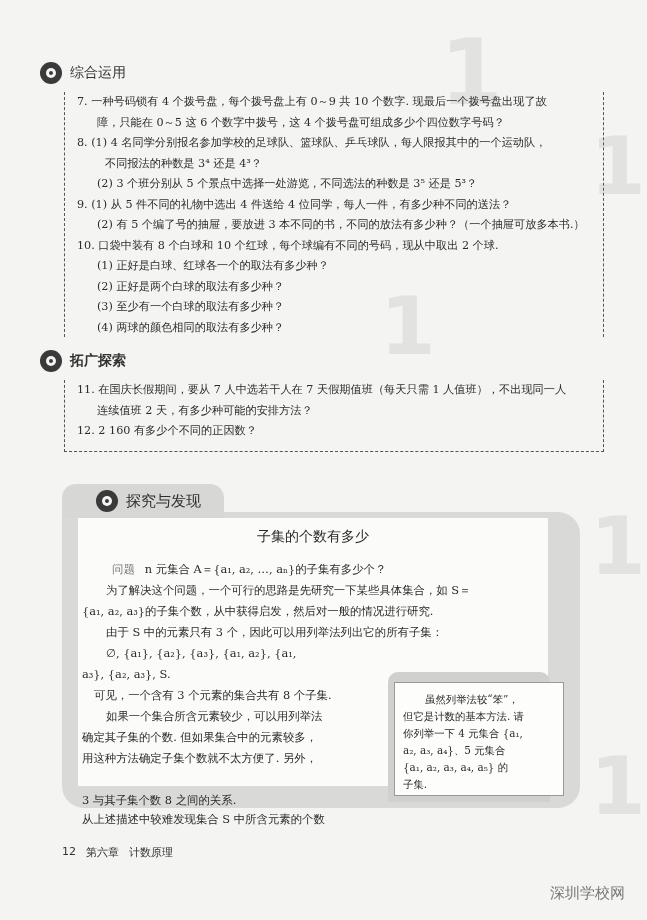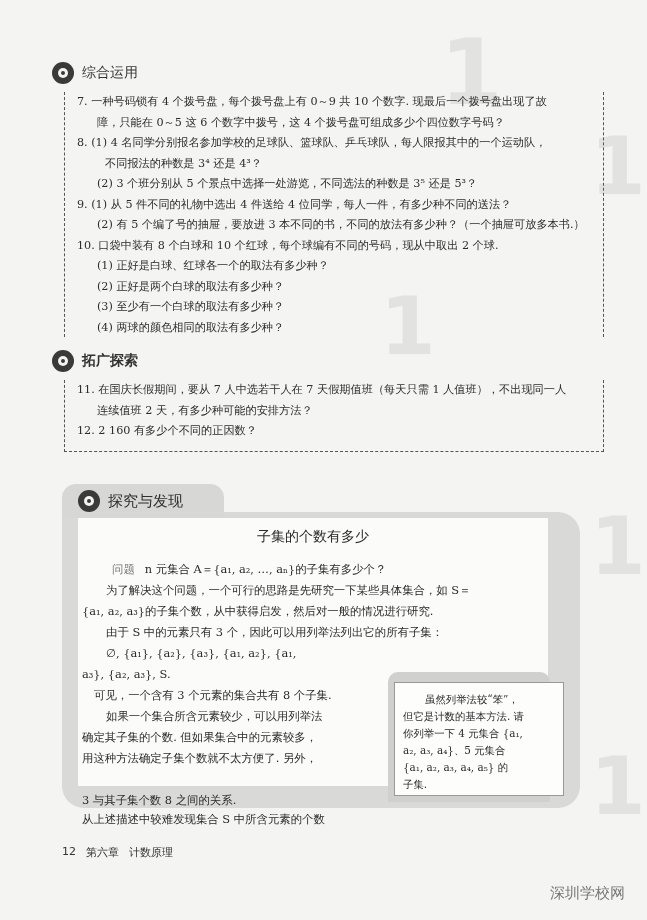--- a/index.html
+++ b/index.html
@@ -8,41 +8,41 @@
     background: #f4f4f2;
     font-family: "DejaVu Serif", "Liberation Serif", serif;
     color: #2a2a2a;
     position: relative;
   }
   .page { position: absolute; left: 0; top: 0; width: 647px; height: 920px; }
 
   
   .wm { position: absolute; color: #e2e2e0; font-family: "DejaVu Sans", sans-serif; font-weight: bold; pointer-events: none; }
 
-  .sec-head { position: absolute; left: 52px; display: flex; align-items: center; gap: 8px; }
+  .sec-head { position: absolute; left: 40px; display: flex; align-items: center; gap: 8px; }
   .sec-icon { width: 22px; height: 22px; border-radius: 50%; background: #3a3a3a; position: relative; }
   .sec-icon::after { content: ""; position: absolute; left: 6px; top: 6px; width: 10px; height: 10px; border-radius: 50%; background: #f4f4f2; }
   .sec-icon .dot { position: absolute; left: 9px; top: 9px; width: 4px; height: 4px; border-radius: 50%; background: #3a3a3a; z-index: 2; }
   .sec-title { font-family: "DejaVu Sans", sans-serif; font-size: 14px; color: #333; }
 
   .dashbox {
     position: absolute; left: 64px; width: 540px;
     border-left: 1.5px dashed #555; border-right: 1.5px dashed #555;
   }
   .dashbox.bottom { border-bottom: 1.5px dashed #555; }
   .q { font-size: 11.2px; line-height: 20.5px; white-space: nowrap; color: #2c2c2c; }
   .q.i1 { padding-left: 12px; }
   .q.i2 { padding-left: 32px; }
   .q.i3 { padding-left: 40px; }
 
   
   .explore-tab {
     position: absolute; left: 62px; top: 484px; width: 162px; height: 34px;
     background: #d7d7d5; border-radius: 14px 14px 0 0;
-    display: flex; align-items: center; padding-left: 16px; gap: 8px;
+    display: flex; align-items: center; padding-left: 34px; gap: 8px;
   }
   .explore-tab .sec-title { font-size: 15px; color: #2f2f2f; }
   .explore {
     position: absolute; left: 62px; top: 512px; width: 518px; height: 296px;
     background: #d9d9d7; border-radius: 0 22px 22px 22px;
   }
   .explore-inner {
     position: absolute; left: 78px; top: 518px; width: 470px; height: 268px;
     background: #fbfbfa;
   }

